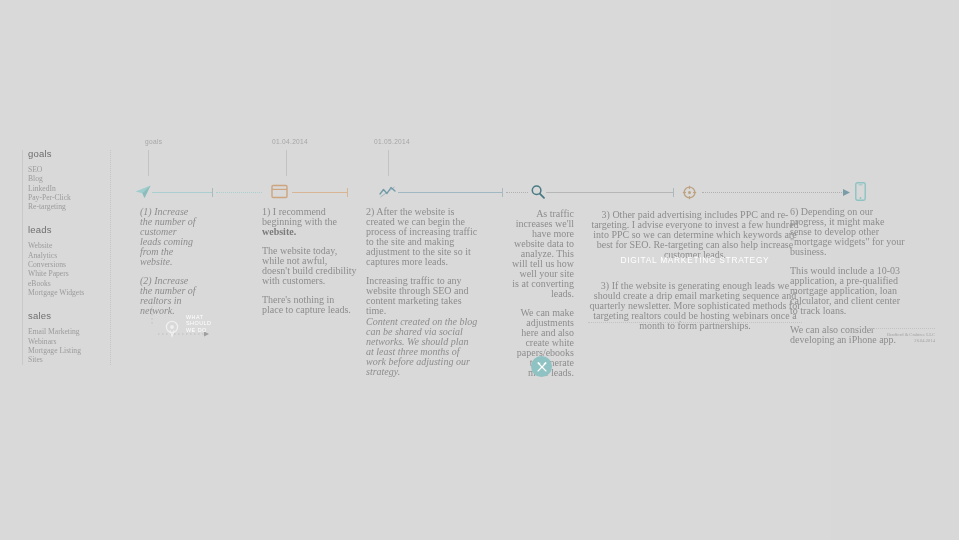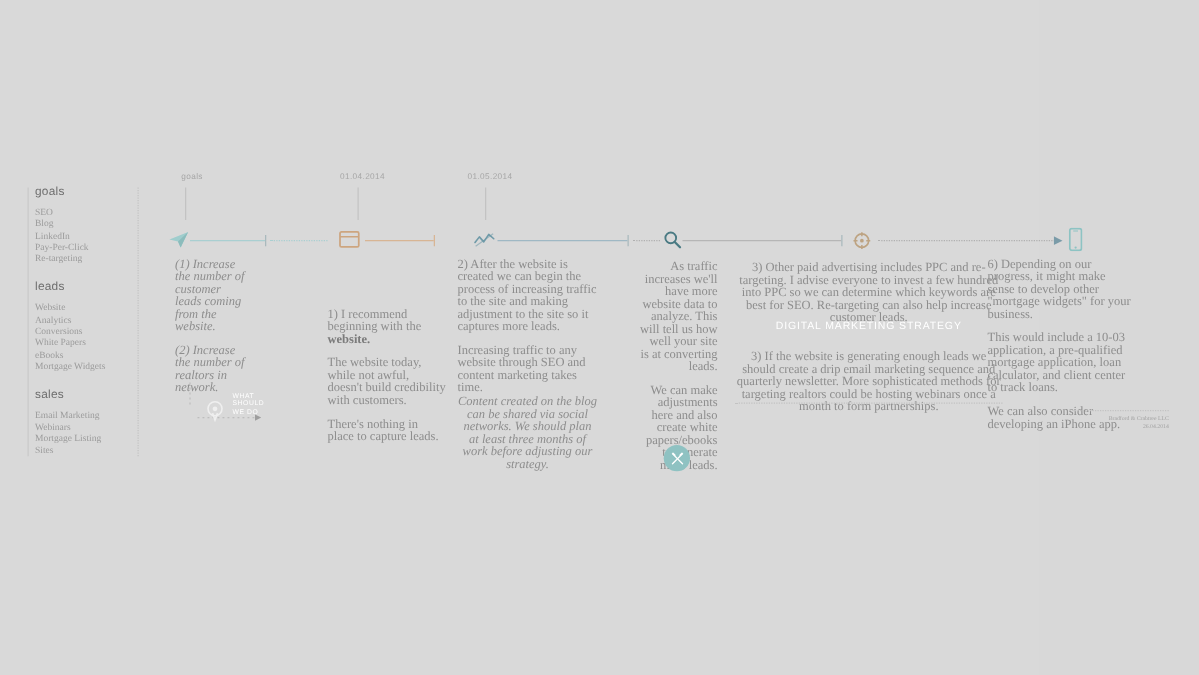--- a/index.html
+++ b/index.html
@@ -290,33 +290,33 @@
     <div>WHAT</div>
     <div>SHOULD</div>
     <div>WE DO</div>
   </div>
 
   <div class="col italic" style="left:140px; top:207px; width:60px;">
     <p>(1) Increase the number of customer leads coming from the website.</p>
     <p>(2) Increase the number of realtors in network.</p>
   </div>
 
-  <div class="col" style="left:262px; top:207px; width:95px;margin-top:40px;">
+  <div class="col" style="left:262px; top:207px; width:95px;">
     <p>1) I recommend beginning with the <b>website.</b></p>
     <p>The website today, while not awful, doesn't build credibility with customers.</p>
     <p>There's nothing in place to capture leads.</p>
   </div>
 
 
   <div class="col" style="left:366px; top:207px; width:116px;">
     <p>2) After the website is created we can begin the process of increasing traffic to the site and making adjustment to the site so it captures more leads.</p>
     <p>Increasing traffic to any website through SEO and content marketing takes time.</p>
   </div>
 
-  <div class="col italic" style="left:366px; top:317px; width:112px;text-align:center;">
+  <div class="col italic" style="left:366px; top:317px; width:112px;">
     <p>Content created on the blog can be shared via social networks. We should plan at least three months of work before adjusting our strategy.</p>
   </div>
 
   <div class="col center" style="left:511px; top:209px; width:63px;text-align:right;">
     <p>As traffic increases we'll have more website data to analyze. This will tell us how well your site is at converting leads.</p>
     <p>We can make adjustments here and also create white papers/ebooks to generate more leads.</p>
   </div>
 
   <div class="tools-circle">
     <svg width="12" height="12" viewBox="0 0 12 12">

